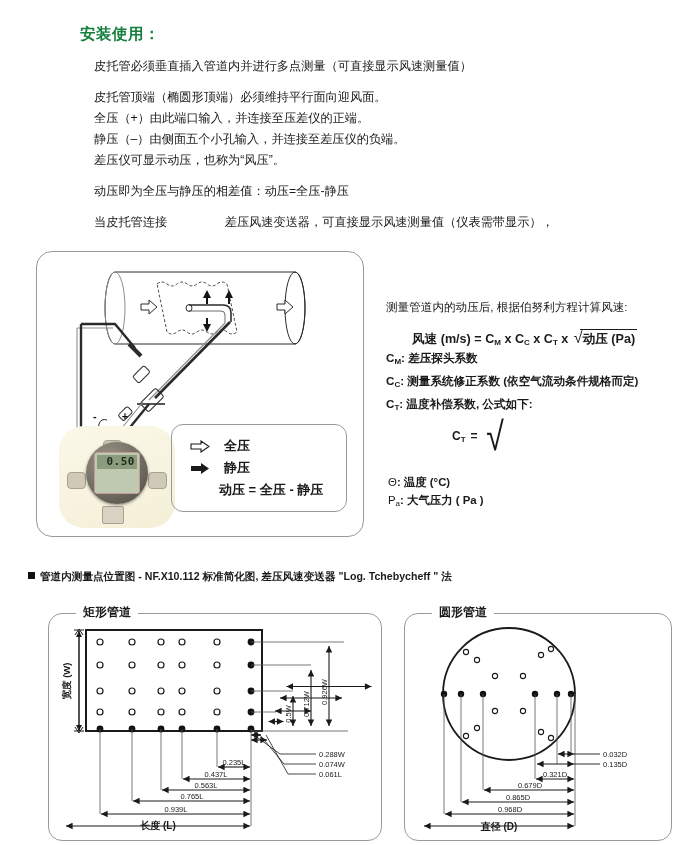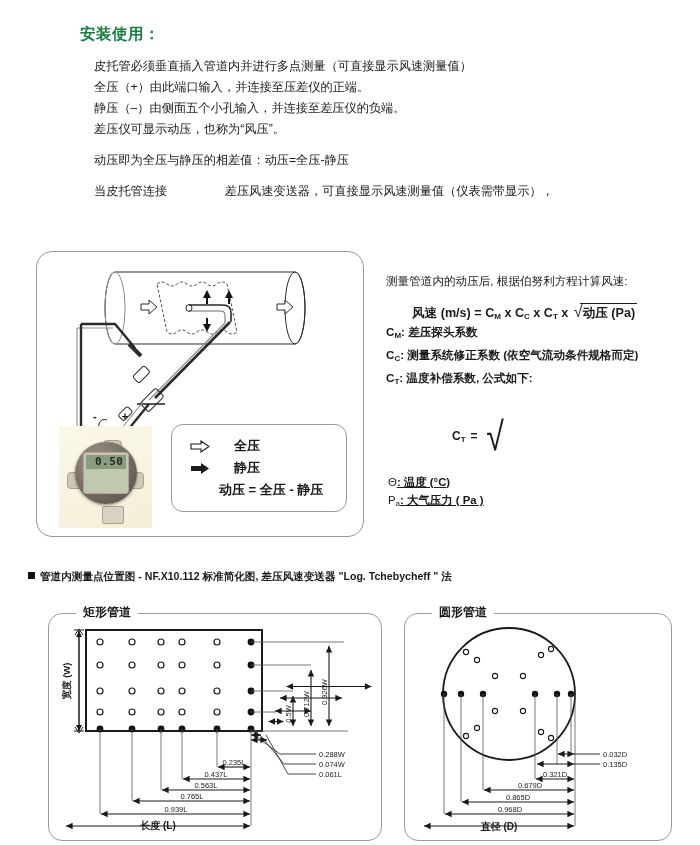--- a/index.html
+++ b/index.html
@@ -50,23 +50,24 @@
     border-radius: 16px;
     background: #fff;
     box-sizing: border-box;
   }
   #panel-svg { position: absolute; left: 0; top: 0; }
 
   .gauge-photo {
     position: absolute;
     left: 22px;
     top: 174px;
-    width: 93px;
+    width: 116px;
     height: 102px;
     background: linear-gradient(160deg,#fbf8e8 0%, #f7f3df 55%, #f4efd6 100%);
+    border-radius: 25px;
   }
   .gauge-body {
     position: absolute;
     left: 50%; top: 46%;
     transform: translate(-50%,-50%);
     width: 62px; height: 62px;
     border-radius: 50%;
     background: radial-gradient(circle at 36% 30%, #9a9487 0%, #6f6a60 58%, #4d4940 100%);
     box-shadow: 0 1px 3px rgba(0,0,0,.45);
   }
@@ -124,21 +125,20 @@
     box-sizing: border-box;
     padding: 10px 0 0 18px;
   }
   .legend-row {
     display: flex;
     align-items: center;
     height: 22px;
     font-size: 13px;
     font-weight: bold;
     color: #1a1a1a;
-    gap: 10px;
   }
   .legend-row .lbl { margin-left: 14px; }
   .legend-eq {
     font-size: 13px;
     font-weight: bold;
     margin-top: 2px;
     margin-left: 29px;
   }
   .arrow-ico { width: 20px; height: 13px; display:block; }
 
@@ -152,21 +152,21 @@
     color: #111;
   }
 
   
   #formula {
     position: absolute;
     left: 386px;
     top: 272px;
     width: 300px;
   }
-  .f-intro { font-size: 11.6px; line-height: 17px; }
+  .f-intro { font-size: 11.6px; line-height: 17px; margin-top: 26px; }
   .f-main {
     margin: 14px 0 0 26px;
     font-size: 12.6px;
     font-weight: bold;
     white-space: nowrap;
   }
   .f-main .sub { font-size: 8px; vertical-align: -2px; font-weight: bold; }
   .radical { position: relative; display: inline-block; padding-left: 2px;}
   .radical .bar {
     position: absolute; left: 8px; right: -2px; top: 0;
@@ -213,21 +213,21 @@
   .frac .den .sub { font-size: 7px; }
 
   #ct-defs {
     position: absolute;
     left: 388px;
     top: 473px;
     font-size: 11.4px;
     line-height: 18px;
   }
   #ct-defs .sub { font-size: 8px; vertical-align: -2px; }
-  #ct-defs .bd { font-weight: bold; text-decoration: underline; }
+  #ct-defs .bd { font-weight: bold; }
 
   
   #sub-heading {
     position: absolute;
     left: 28px;
     top: 570px;
     font-size: 10.6px;
     font-weight: bold;
     white-space: nowrap;
   }
@@ -262,20 +262,21 @@
     z-index: 3;
   }
   .duct-svg { position: absolute; left: 0; top: 0; z-index: 2; }
 </style>
 </head>
 <body>
 
 <div id="instructions">
   <div class="heading-main">安装使用：</div>
   <div class="instr-line">皮托管必须垂直插入管道内并进行多点测量（可直接显示风速测量值）</div>
+  <div class="instr-line gap">皮托管顶端（椭圆形顶端）必须维持平行面向迎风面。</div>
   <div class="instr-line">全压（+）由此端口输入，并连接至压差仪的正端。</div>
   <div class="instr-line">静压（–）由侧面五个小孔输入，并连接至差压仪的负端。</div>
   <div class="instr-line">差压仪可显示动压，也称为“风压”。</div>
   <div class="instr-line gap">动压即为全压与静压的相差值：动压=全压-静压</div>
   <div class="instr-line gap">当皮托管连接                 差压风速变送器，可直接显示风速测量值（仪表需带显示），</div>
 </div>
 
 <div id="panel">
 
   <svg id="panel-svg" width="328" height="286" viewBox="0 0 328 286">

